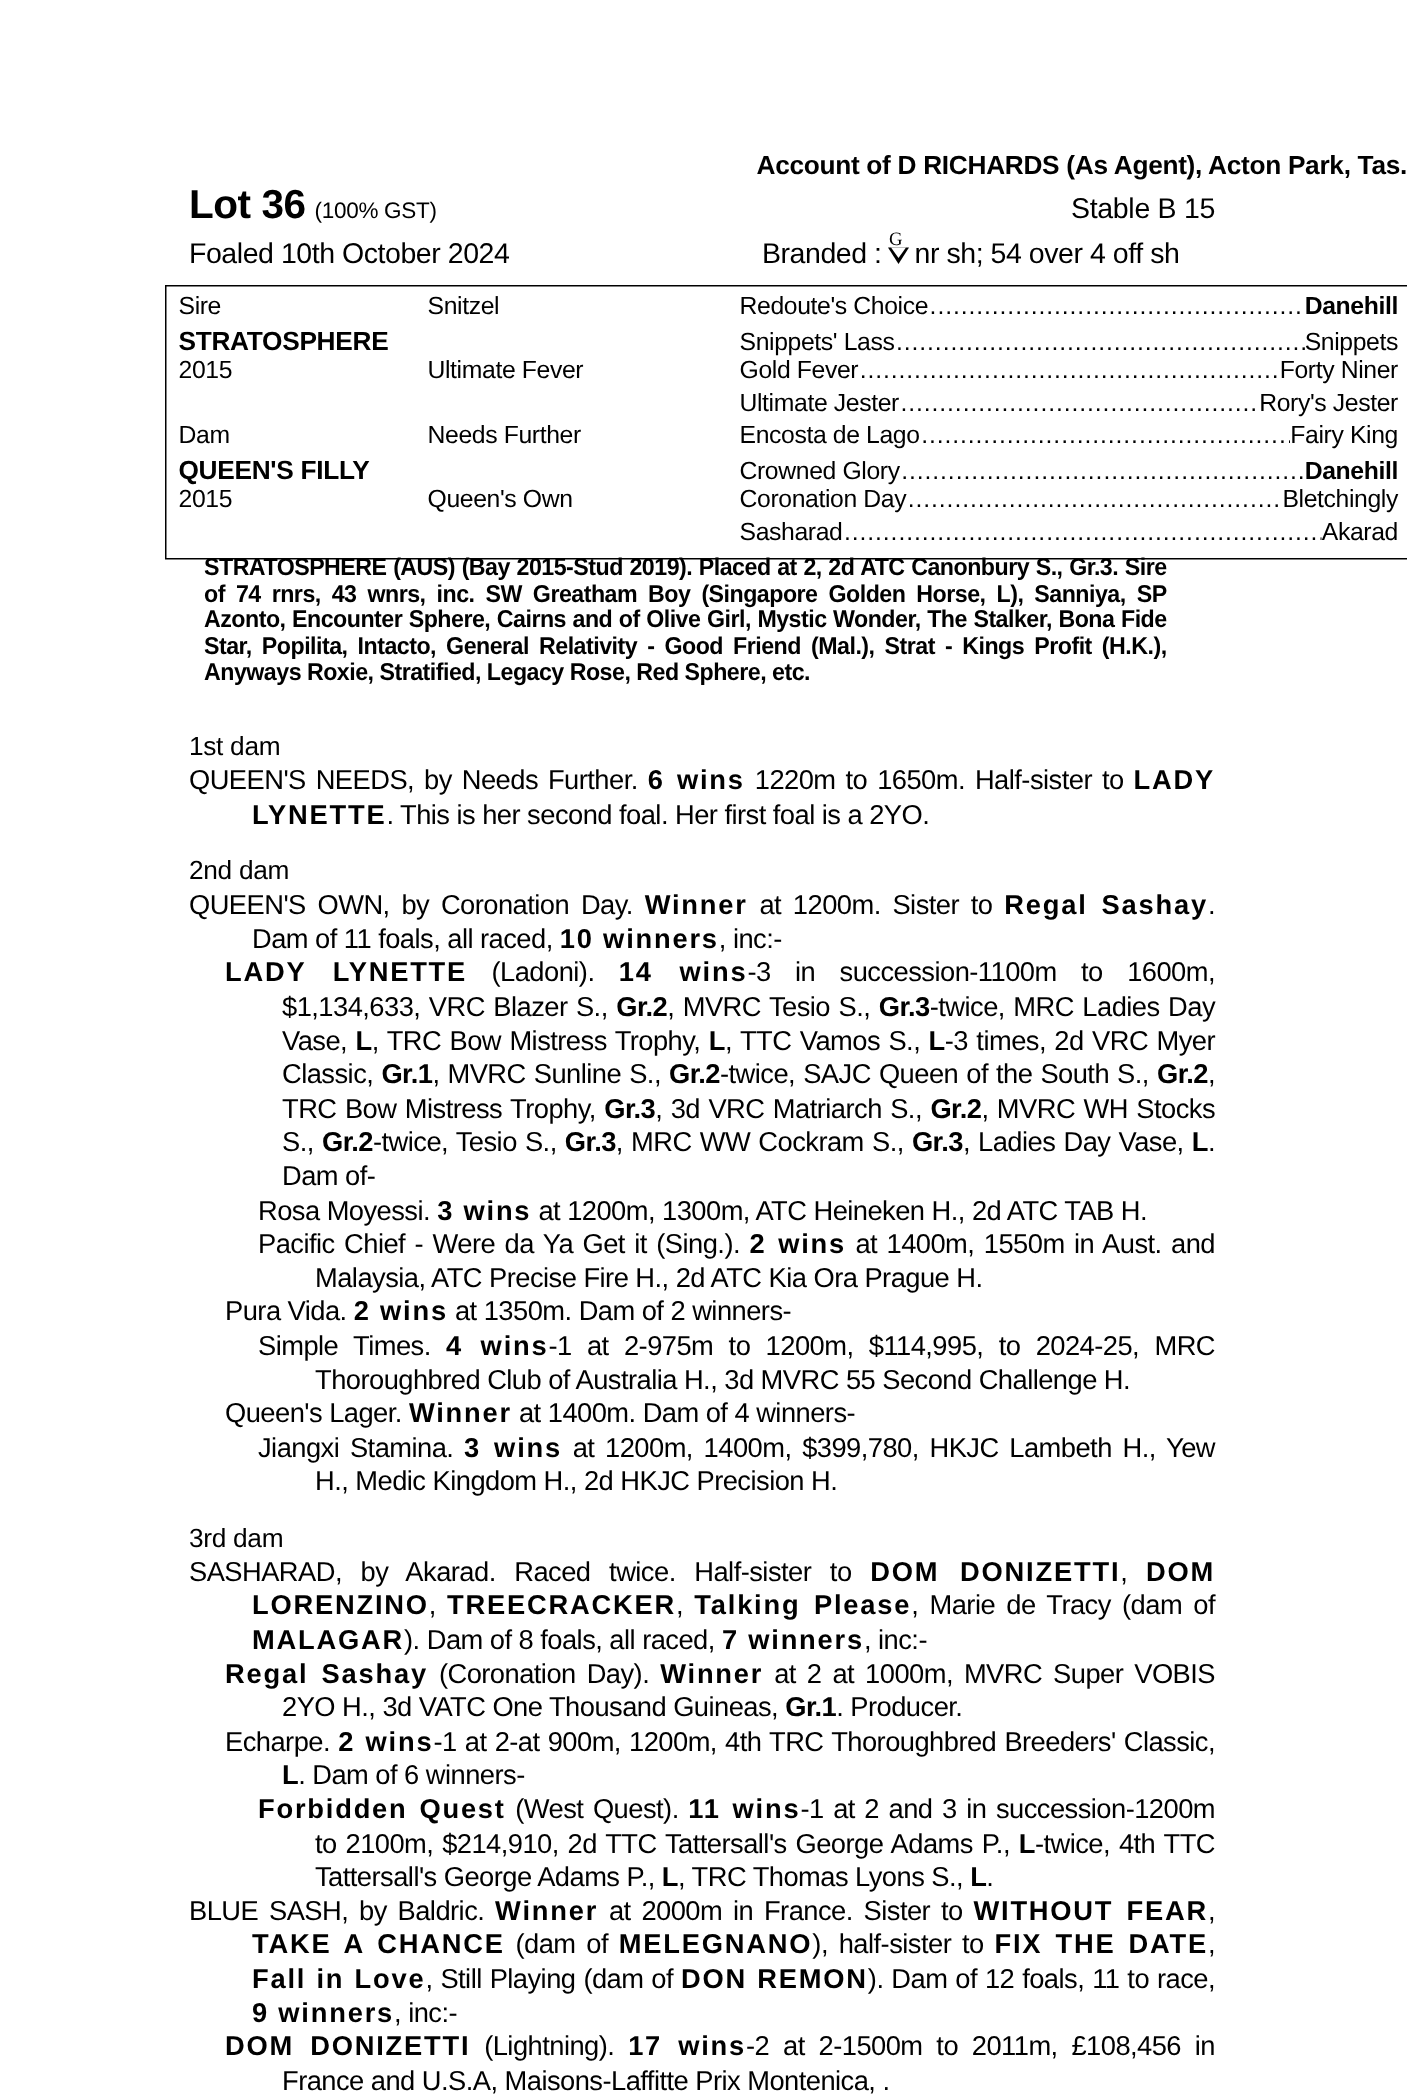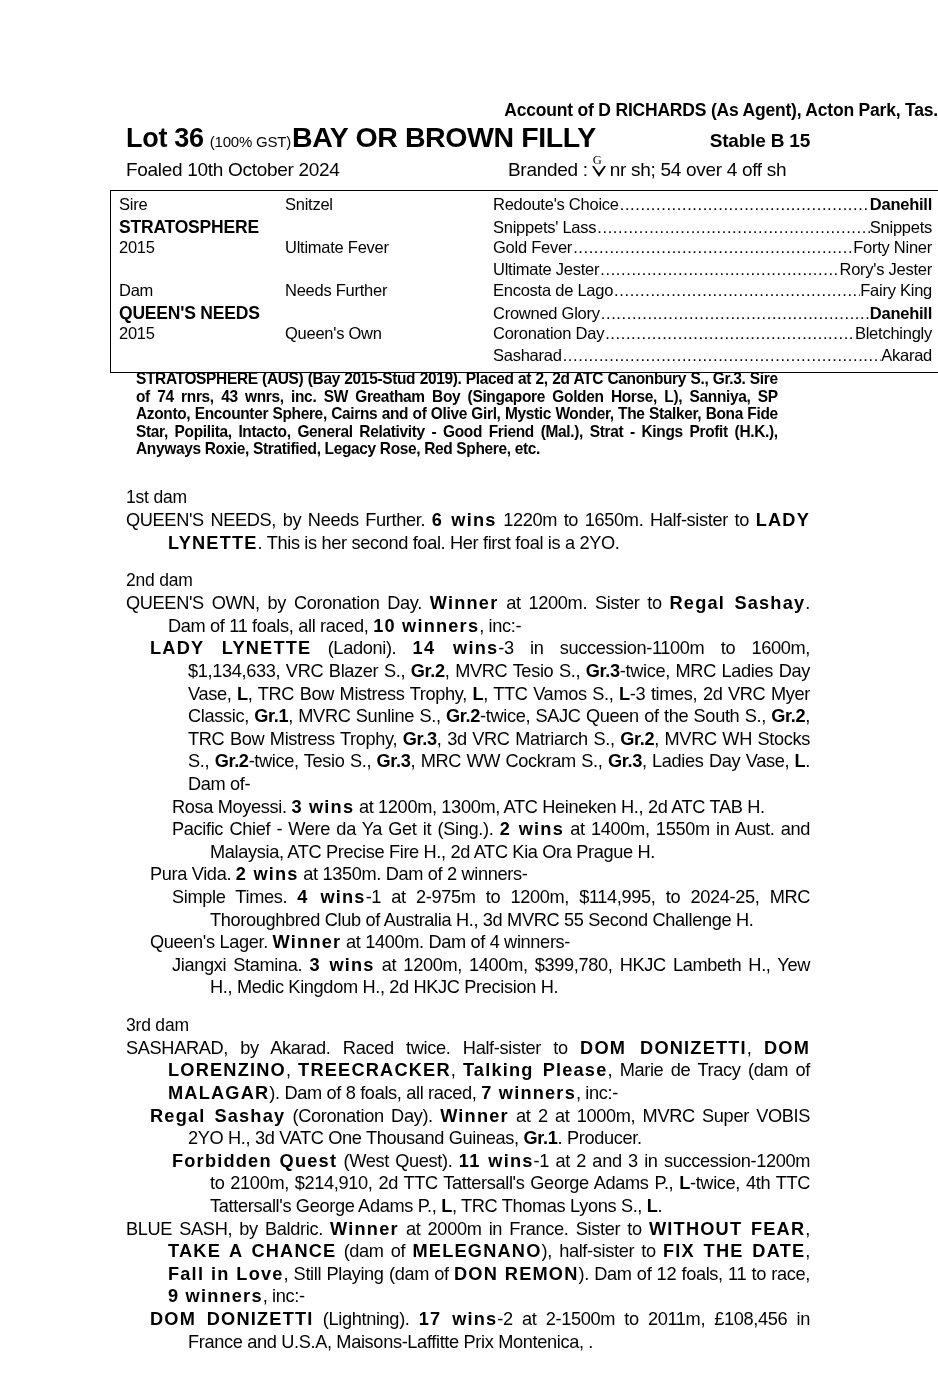--- a/index.html
+++ b/index.html
@@ -54,41 +54,41 @@
   }
   .horse-name {
     font-size: 28.5px;
     font-weight: bold;
     letter-spacing: -0.4px;
     margin-left: 1px;
   }
   .stable {
     margin-left: auto;
     font-size: 19px;
-    font-weight: bold;
+    font-weight: normal;
     letter-spacing: -0.2px;
     padding-right: 2px;
   }
   .foaled-line {
     position: absolute;
     left: 126px;
     right: 126px;
     top: 159px;
     height: 24px;
     font-size: 19px;
     letter-spacing: -0.3px;
     display: flex;
     align-items: baseline;
   }
   .branded {
     position: absolute;
     left: 382px;
     white-space: nowrap;
     display: flex;
-    align-items: center;
+    align-items: flex-start;
   }
   .brand-glyph {
     display: inline-block;
     position: relative;
     width: 17px;
     height: 20px;
     margin: 0 2px 0 3px;
     vertical-align: baseline;
   }
   .brand-glyph .g {
@@ -207,21 +207,20 @@
 </head>
 <body>
 
 <div class="page">
 
   <div class="account-line">Account of D RICHARDS (As Agent), Acton Park, Tas.</div>
 
   <div class="lot-line">
     <span class="lot-no">Lot 36</span>
     <span class="gst">(100% GST)</span>
-    <span class="horse-name">BAY OR BROWN FILLY</span>
     <span class="stable">Stable B 15</span>
   </div>
 
   <div class="foaled-line">
     <span>Foaled 10th October 2024</span>
     <span class="branded">
       <span>Branded :</span>
       <span class="brand-glyph">
         <span class="g">G</span>
         <span class="v"></span>
@@ -271,21 +270,21 @@
     <div class="ped-row">
       <div class="c1">Dam</div>
       <div class="c2">Needs Further</div>
       <div class="c3">
           <span class="nm">Encosta de Lago</span>
           <span class="dots">................................................................................</span>
           <span class="gp">Fairy King</span>
         </div>
     </div>
     <div class="ped-row">
-      <div class="c1 big">QUEEN'S NEEDS</div>
+      <div class="c1 big">QUEEN'S FILLY</div>
       <div class="c2"></div>
       <div class="c3">
           <span class="nm">Crowned Glory</span>
           <span class="dots">................................................................................</span>
           <span class="gp b">Danehill</span>
         </div>
     </div>
     <div class="ped-row">
       <div class="c1">2015</div>
       <div class="c2">Queen's Own</div>
@@ -316,18 +315,19 @@
       <div class="p lv1"><b class="sp">LADY LYNETTE</b> (Ladoni). <b class="sp">14 wins</b>-3 in succession-1100m to 1600m, $1,134,633, VRC Blazer S., <b>Gr.2</b>, MVRC Tesio S., <b>Gr.3</b>-twice, MRC Ladies Day Vase, <b>L</b>, TRC Bow Mistress Trophy, <b>L</b>, TTC Vamos S., <b>L</b>-3 times, 2d VRC Myer Classic, <b>Gr.1</b>, MVRC Sunline S., <b>Gr.2</b>-twice, SAJC Queen of the South S., <b>Gr.2</b>, TRC Bow Mistress Trophy, <b>Gr.3</b>, 3d VRC Matriarch S., <b>Gr.2</b>, MVRC WH Stocks S., <b>Gr.2</b>-twice, Tesio S., <b>Gr.3</b>, MRC WW Cockram S., <b>Gr.3</b>, Ladies Day Vase, <b>L</b>. Dam of-</div>
       <div class="p lv2">Rosa Moyessi. <b class="sp">3 wins</b> at 1200m, 1300m, ATC Heineken H., 2d ATC TAB H.</div>
       <div class="p lv2">Pacific Chief - Were da Ya Get it (Sing.). <b class="sp">2 wins</b> at 1400m, 1550m in Aust. and Malaysia, ATC Precise Fire H., 2d ATC Kia Ora Prague H.</div>
       <div class="p lv1">Pura Vida. <b class="sp">2 wins</b> at 1350m. Dam of 2 winners-</div>
       <div class="p lv2">Simple Times. <b class="sp">4 wins</b>-1 at 2-975m to 1200m, $114,995, to 2024-25, MRC Thoroughbred Club of Australia H., 3d MVRC 55 Second Challenge H.</div>
       <div class="p lv1">Queen's Lager. <b class="sp">Winner</b> at 1400m. Dam of 4 winners-</div>
       <div class="p lv2">Jiangxi Stamina. <b class="sp">3 wins</b> at 1200m, 1400m, $399,780, HKJC Lambeth H., Yew H., Medic Kingdom H., 2d HKJC Precision H.</div>
       <div class="dam-head">3rd dam</div>
       <div class="p lv0">SASHARAD, by Akarad. Raced twice. Half-sister to <b class="sp">DOM DONIZETTI</b>, <b class="sp">DOM LORENZINO</b>, <b class="sp">TREECRACKER</b>, <b class="sp">Talking Please</b>, Marie de Tracy (dam of <b class="sp">MALAGAR</b>). Dam of 8 foals, all raced, <b class="sp">7 winners</b>, inc:-</div>
       <div class="p lv1"><b class="sp">Regal Sashay</b> (Coronation Day). <b class="sp">Winner</b> at 2 at 1000m, MVRC Super VOBIS 2YO H., 3d VATC One Thousand Guineas, <b>Gr.1</b>. Producer.</div>
+      <div class="p lv1">Echarpe. <b class="sp">2 wins</b>-1 at 2-at 900m, 1200m, 4th TRC Thoroughbred Breeders' Classic, <b>L</b>. Dam of 6 winners-</div>
       <div class="p lv2"><b class="sp">Forbidden Quest</b> (West Quest). <b class="sp">11 wins</b>-1 at 2 and 3 in succession-1200m to 2100m, $214,910, 2d TTC Tattersall's George Adams P., <b>L</b>-twice, 4th TTC Tattersall's George Adams P., <b>L</b>, TRC Thomas Lyons S., <b>L</b>.</div>
       <div class="p lv0">BLUE SASH, by Baldric. <b class="sp">Winner</b> at 2000m in France. Sister to <b class="sp">WITHOUT FEAR</b>, <b class="sp">TAKE A CHANCE</b> (dam of <b class="sp">MELEGNANO</b>), half-sister to <b class="sp">FIX THE DATE</b>, <b class="sp">Fall in Love</b>, Still Playing (dam of <b class="sp">DON REMON</b>). Dam of 12 foals, 11 to race, <b class="sp">9 winners</b>, inc:-</div>
       <div class="p lv1"><b class="sp">DOM DONIZETTI</b> (Lightning). <b class="sp">17 wins</b>-2 at 2-1500m to 2011m, £108,456 in France and U.S.A, Maisons-Laffitte Prix Montenica, .</div>
     </div>
 
 </div>
 
 </body></html>

